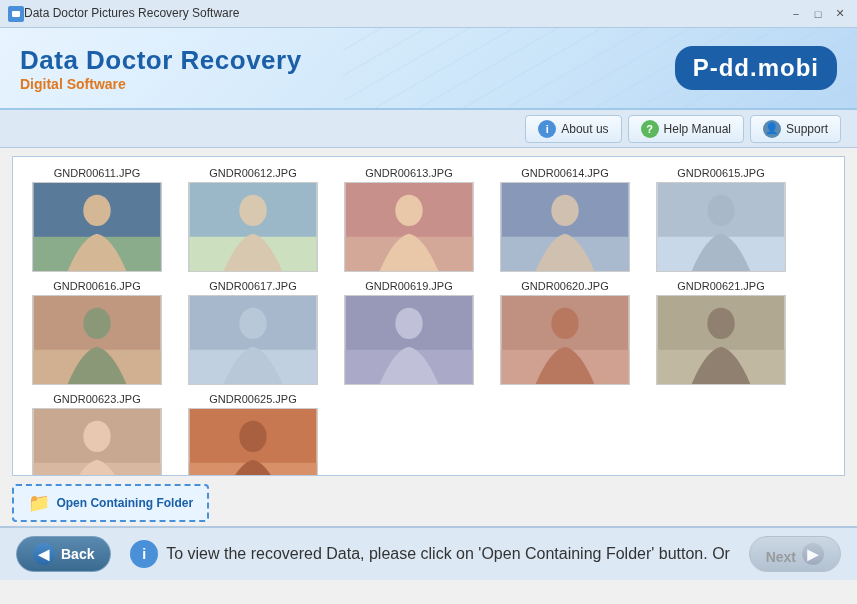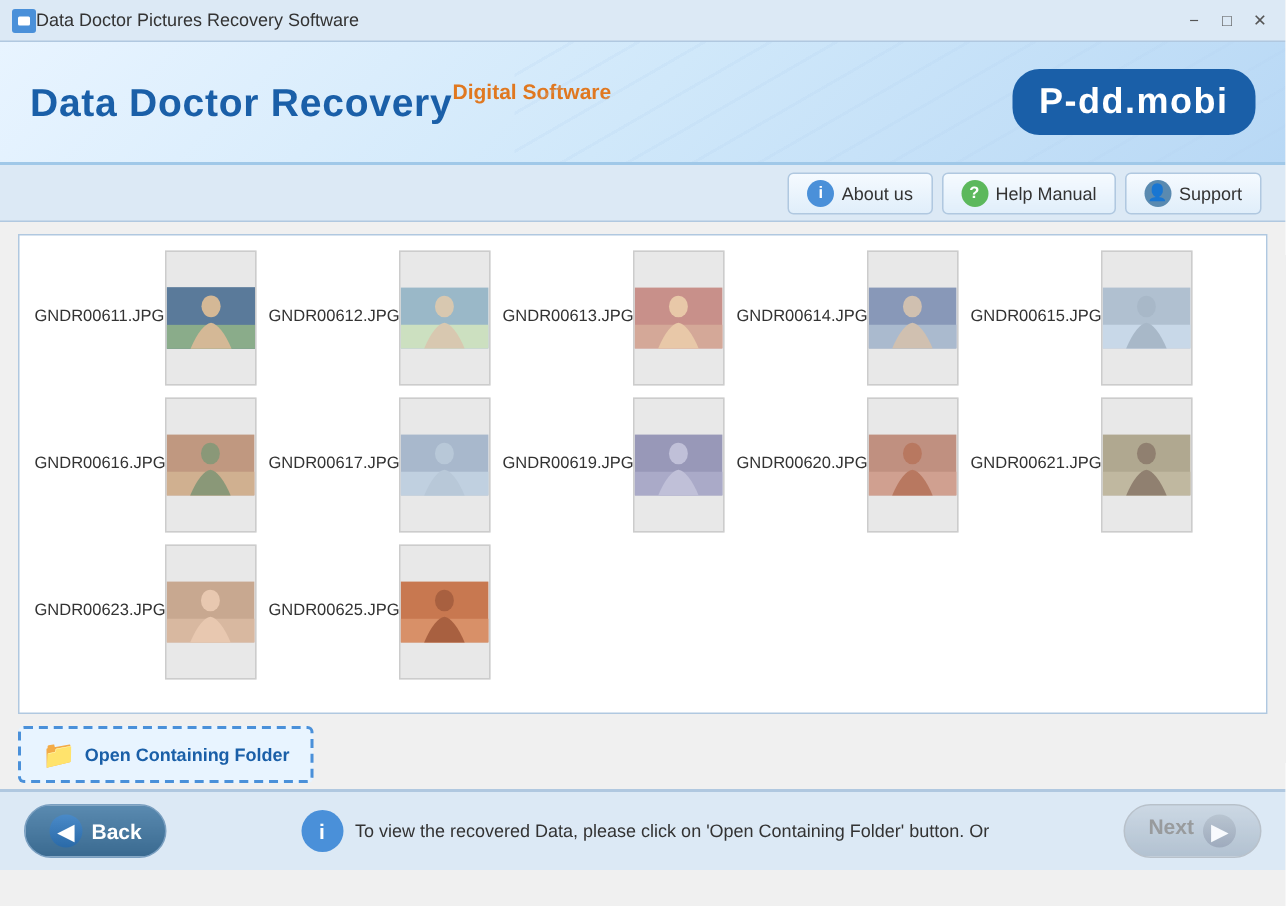--- a/index.html
+++ b/index.html
@@ -69,21 +69,21 @@
       background: repeating-linear-gradient(
         -30deg,
         transparent,
         transparent 20px,
         rgba(180,210,240,0.2) 20px,
         rgba(180,210,240,0.2) 22px
       );
     }
     .header-logo {
       display: flex;
-      flex-direction: row;
+      flex-direction: column;
     }
     .logo-title {
       font-size: 26px;
       font-weight: bold;
       color: #1a5fa8;
       letter-spacing: 0.5px;
     }
     .logo-subtitle {
       font-size: 14px;
       color: #e07820;
@@ -152,21 +152,21 @@
       flex-wrap: wrap;
       gap: 8px;
       align-content: flex-start;
     }
     .thumbnail-area::-webkit-scrollbar { width: 14px; }
     .thumbnail-area::-webkit-scrollbar-track { background: #f0f0f0; border-left: 1px solid #ccc; }
     .thumbnail-area::-webkit-scrollbar-thumb { background: #a0b8d0; border-radius: 3px; }
 
     .thumb-item {
       display: flex;
-      flex-direction: row;
+      flex-direction: column;
       align-items: center;
       width: 148px;
       cursor: pointer;
     }
     .thumb-label {
       font-size: 11px;
       color: #333;
       margin-bottom: 3px;
       text-align: center;
     }
@@ -253,27 +253,27 @@
       width: 28px; height: 28px;
       background: #4a90d9;
       border-radius: 50%;
       display: flex; align-items: center; justify-content: center;
       color: white;
       font-size: 14px;
       font-weight: bold;
       flex-shrink: 0;
     }
     .footer-text {
-      font-size: 12px;
+      font-size: 16px;
       color: #333;
       line-height: 1.5;
     }
     .next-btn {
       display: flex;
-      align-items: flex-start;
+      align-items: flex-end;
       gap: 6px;
       padding: 6px 16px;
       border: 1px solid #b0b8c0;
       background: linear-gradient(to bottom, #c8d4e0, #a8b8c8);
       border-radius: 20px;
       cursor: not-allowed;
       color: #888;
       font-size: 14px;
       font-weight: bold;
       opacity: 0.8;

